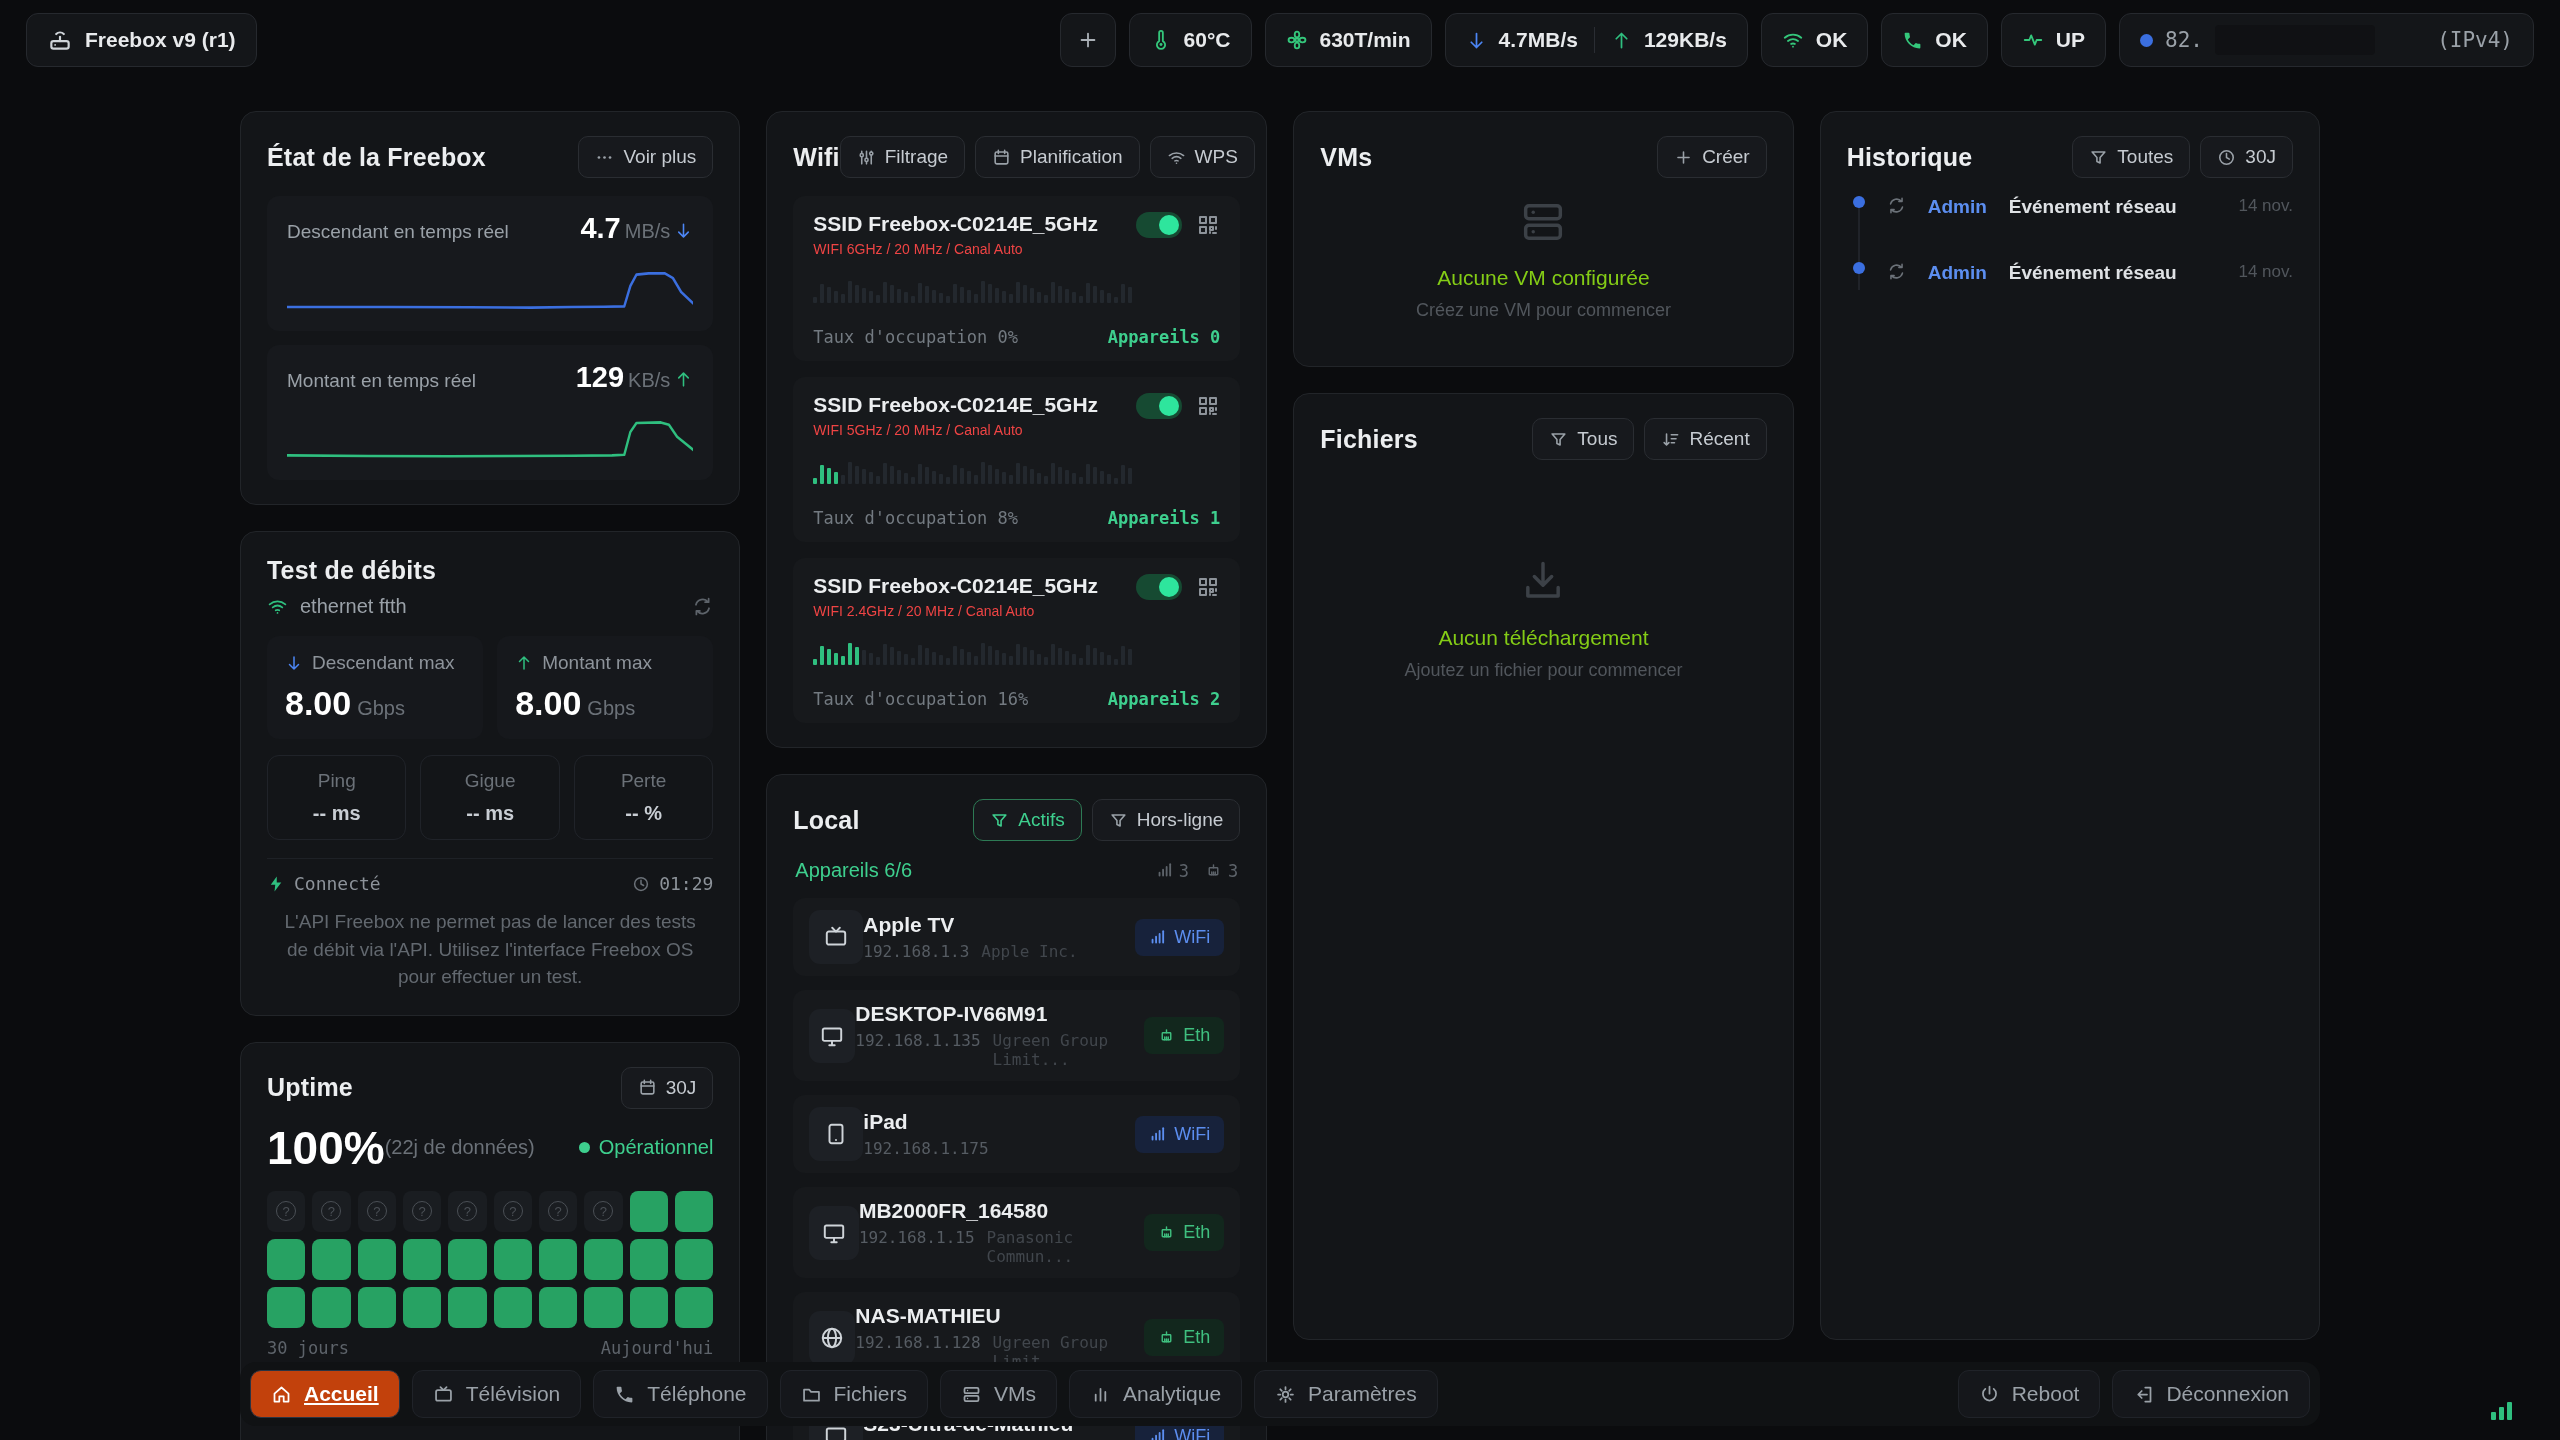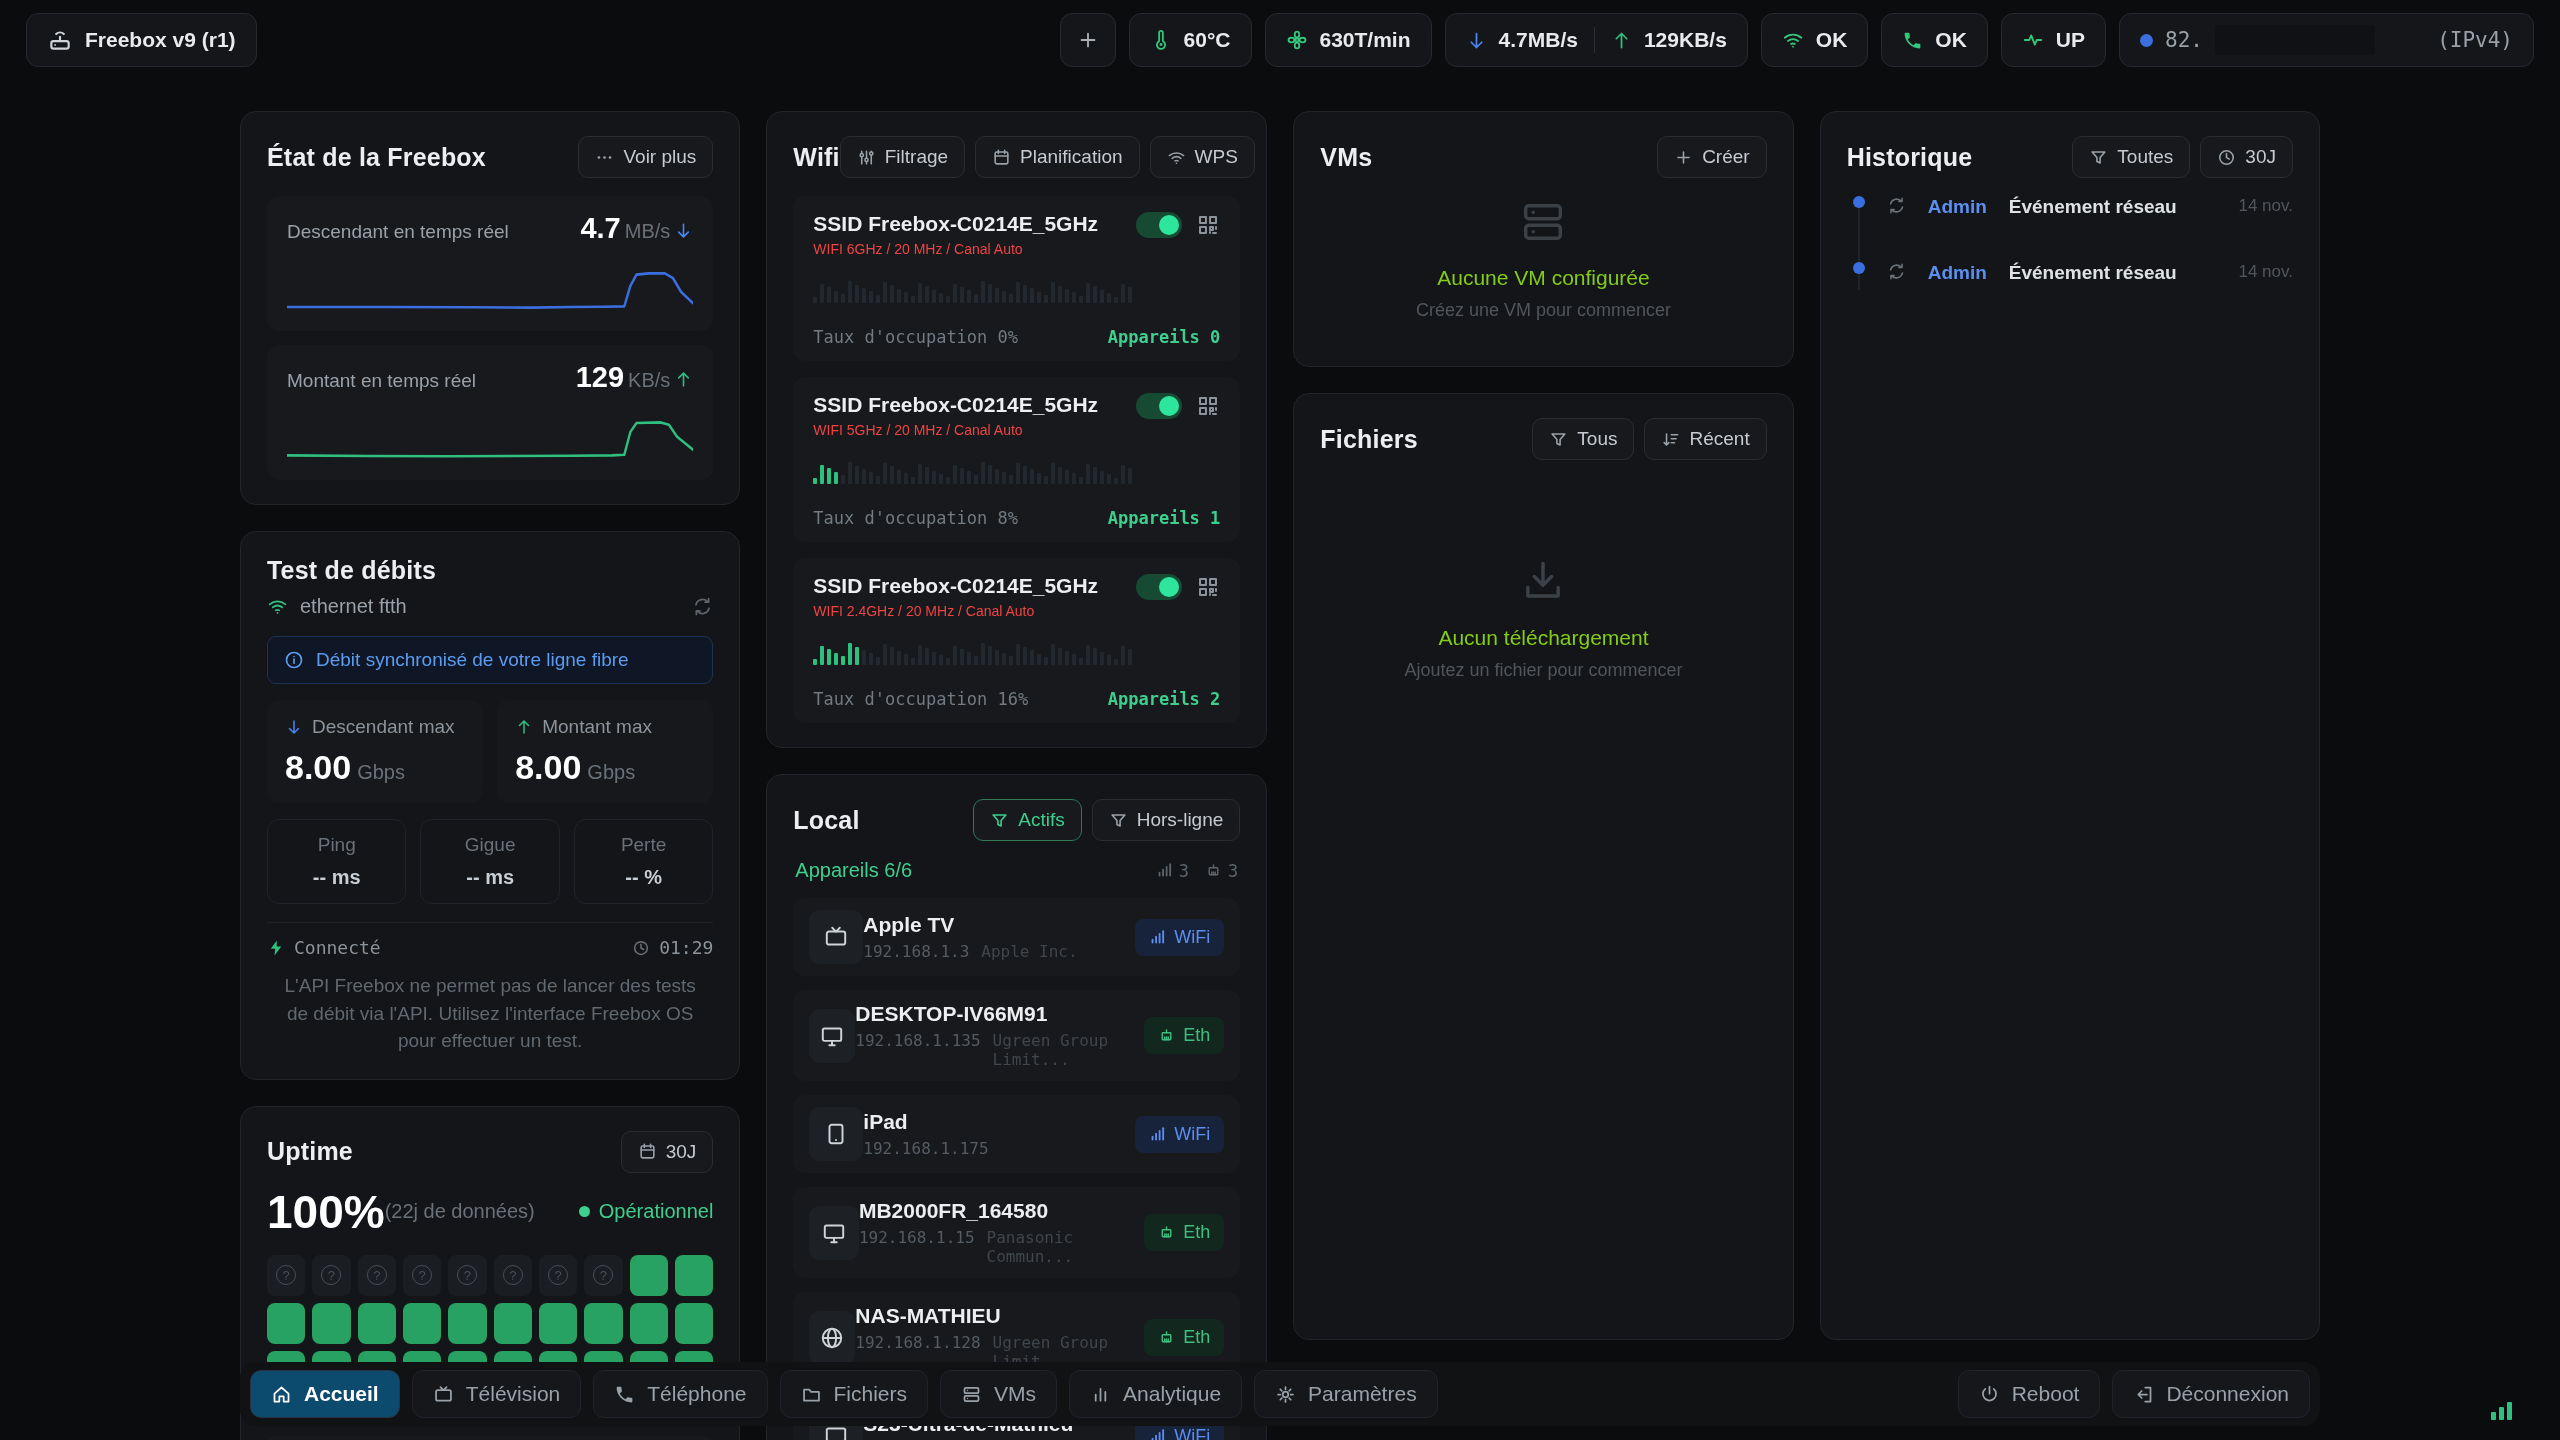--- a/index.html
+++ b/index.html
@@ -145,21 +145,21 @@
 
   
   .footer { position:absolute; left:240px; right:240px; bottom:14px; height:64px;
     background:#101214; border-radius:16px; display:flex; align-items:center;
     justify-content:space-between; padding:0 10px; }
   .nav-group { display:flex; gap:12px; }
   .nav-item { display:flex; align-items:center; gap:12px; height:48px; padding:0 20px;
     border-radius:11px; background:#15171b; border:1px solid #202329;
     font-size:21px; color:#9aa1a8; }
   .nav-item .ic { width:21px; height:21px; }
-  .nav-item.active { background:#0c4a6e; border-color:#2a3342; color:#fff; font-weight:bold; }
+  .nav-item.active { background:#c2410c; border-color:#2a3342; color:#fff; font-weight:bold;text-decoration:underline; }
   .sys-group { display:flex; gap:12px; }
   .perf-ind { position:absolute; right:48px; bottom:20px; color:#2fbf7f; display:flex; gap:3px; align-items:flex-end; }
   .perf-ind span { width:5px; background:#2fbf7f; border-radius:1px; }
 </style>
 </head>
 <body>
 
 <svg width="0" height="0" style="position:absolute">
   <defs>
     <symbol id="i-router" viewBox="0 0 24 24">
@@ -415,26 +415,20 @@
         <div class="card-title">Test de débits</div>
       </div>
       <div class="conn-row">
         <svg class="ic" style="width:21px;height:21px">
             <use href="#i-wifi"></use>
           </svg>
         <span>ethernet ftth</span>
         <svg class="ic refresh" style="width:21px;height:21px">
             <use href="#i-refresh"></use>
           </svg>
-      </div>
-      <div class="banner">
-        <svg class="ic">
-            <use href="#i-info"></use>
-          </svg>
-        <span>Débit synchronisé de votre ligne fibre</span>
       </div>
       <div class="max-grid">
         <div class="max-box">
           <div class="max-label">
             <svg class="ic blue">
                 <use href="#i-arrow-down"></use>
               </svg>
             <span>Descendant max</span>
           </div>
           <div class="max-val"><span>8.00</span><span class="max-unit">Gbps</span></div>

